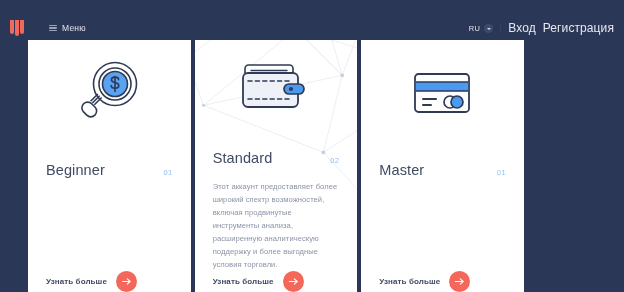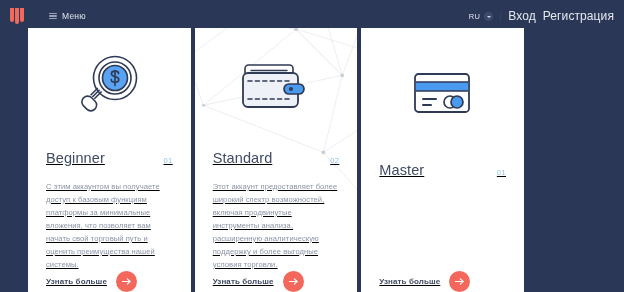--- a/index.html
+++ b/index.html
@@ -12,21 +12,21 @@
 
   body {
     background: #2b3756;
     font-family: "Liberation Sans", sans-serif;
     position: relative;
   }
 
   
   .header {
     position: absolute;
-    top: 4px; left: 0;
+    top: 16px; left: 0;
     width: 624px;
     height: 24px;
     background: #2b3756;
     display: flex;
     align-items: center;
     z-index: 10;
     border-radius: 11px;
   }
 
   .logo {
@@ -127,21 +127,20 @@
   
   .cards {
     position: absolute;
     top: 24px; left: 0;
     width: 552px;
     height: 268px;
     display: flex;
     gap: 4px;
     padding-left: 28px;
     padding-right: 28px;
-    text-decoration: underline;
   }
 
   .card {
     flex: 1 1 0;
     background: #ffffff;
     position: relative;
     overflow: hidden;
     display: flex;
     flex-direction: column;
   }
@@ -265,21 +264,20 @@
         <path d="M25.8 38.0 L18.6 45.2" stroke="#2f3a54" stroke-width="1.6"></path>
         <path d="M27.6 39.8 L20.4 47.0" stroke="#2f3a54" stroke-width="1.6"></path>
         <rect x="11.5" y="45.5" width="11.5" height="16" rx="5.7" transform="rotate(-45 17.2 53.5)" fill="#ffffff" stroke="#2f3a54" stroke-width="1.6"></rect>
       </svg>
     </div>
     <div class="card-body">
       <div class="card-title-row">
         <span class="card-title">Beginner</span>
         <span class="card-num">01</span>
       </div>
-      <p class="card-desc">С этим аккаунтом вы получаете доступ к базовым функциям платформы за минимальные вложения, что позволяет вам начать свой торговый путь и оценить преимущества нашей системы.</p>
       <div class="card-cta">
         <span class="cta-label">Узнать больше</span>
         <span class="cta-circle">
           <svg width="11" height="11" viewBox="0 0 11 11">
             <path d="M1.5 5.5 H9" stroke="#ffffff" stroke-width="1.1" stroke-linecap="round"></path>
             <path d="M6.3 2.8 L9.1 5.5 L6.3 8.2" fill="none" stroke="#ffffff" stroke-width="1.1" stroke-linecap="round" stroke-linejoin="round"></path>
           </svg>
         </span>
       </div>
     </div>

